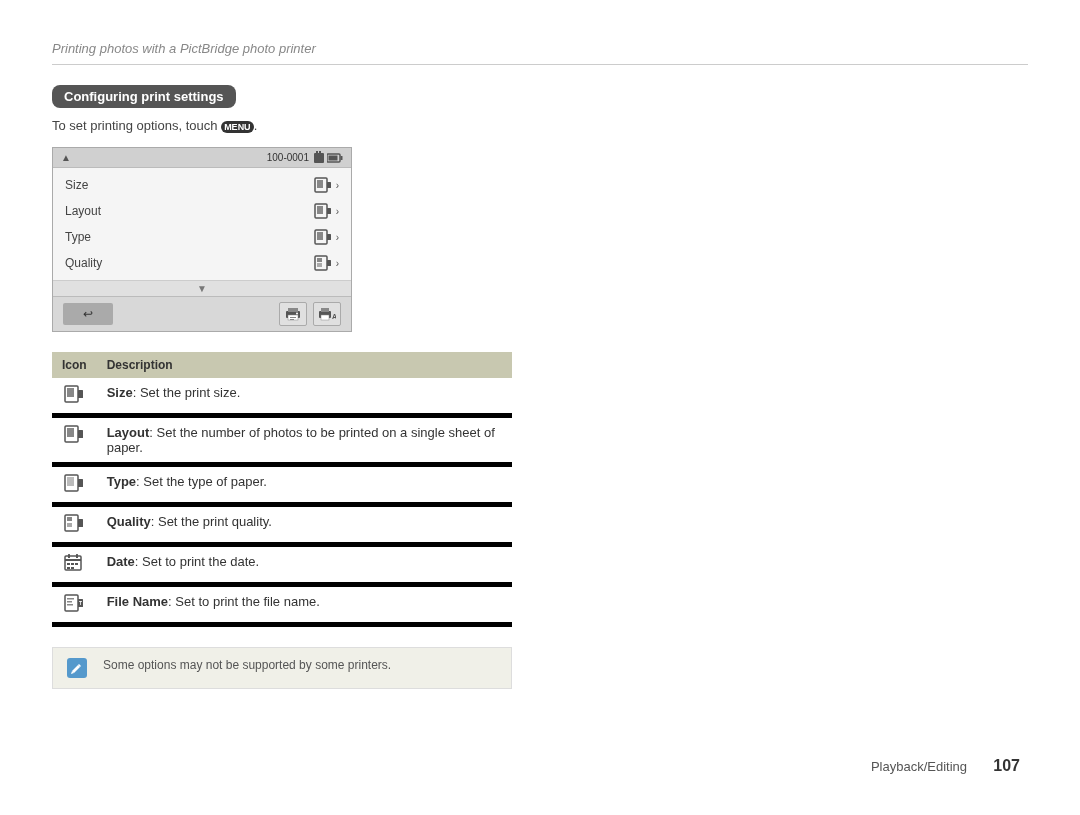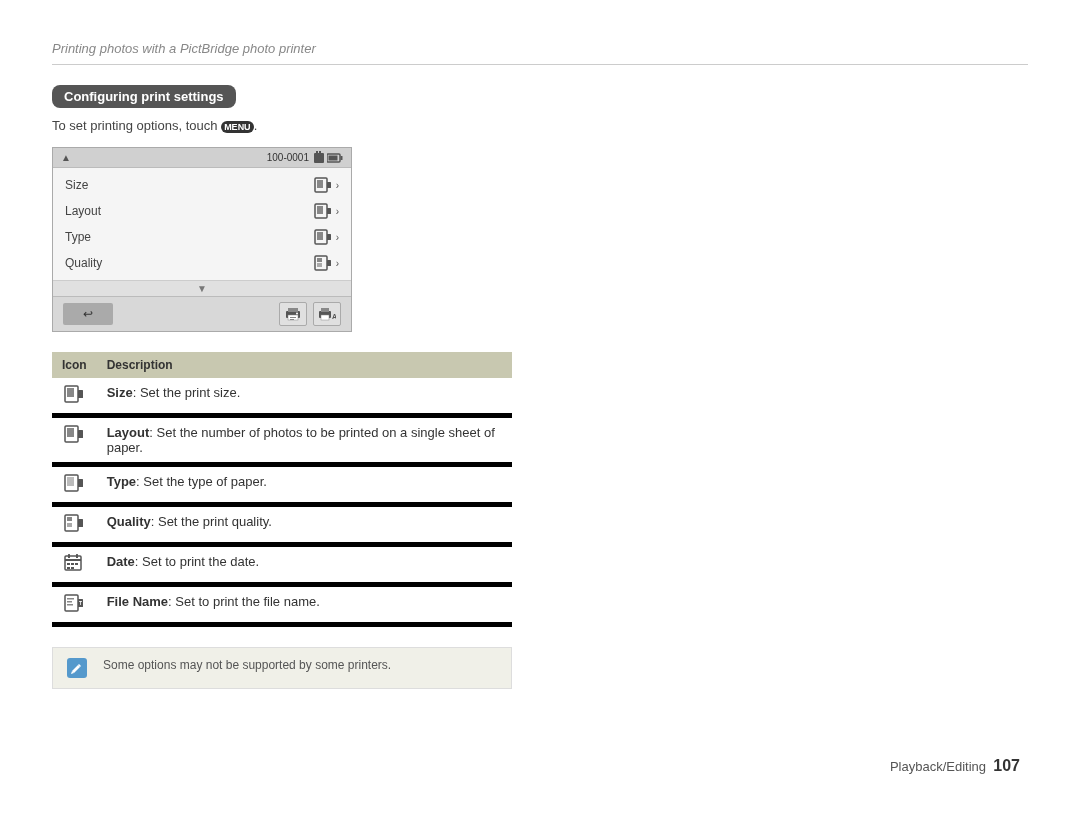--- a/index.html
+++ b/index.html
@@ -245,20 +245,21 @@
       bottom: 40px;
       right: 60px;
       font-size: 13px;
       color: #555;
     }
 
     .page-footer .page-num {
       font-size: 16px;
       font-weight: bold;
       color: #333;
+      margin-left: 19px;
     }
 
   </style>
 </head>
 <body>
 
 <div class="page-container">
 
   
   <div class="section-header">

